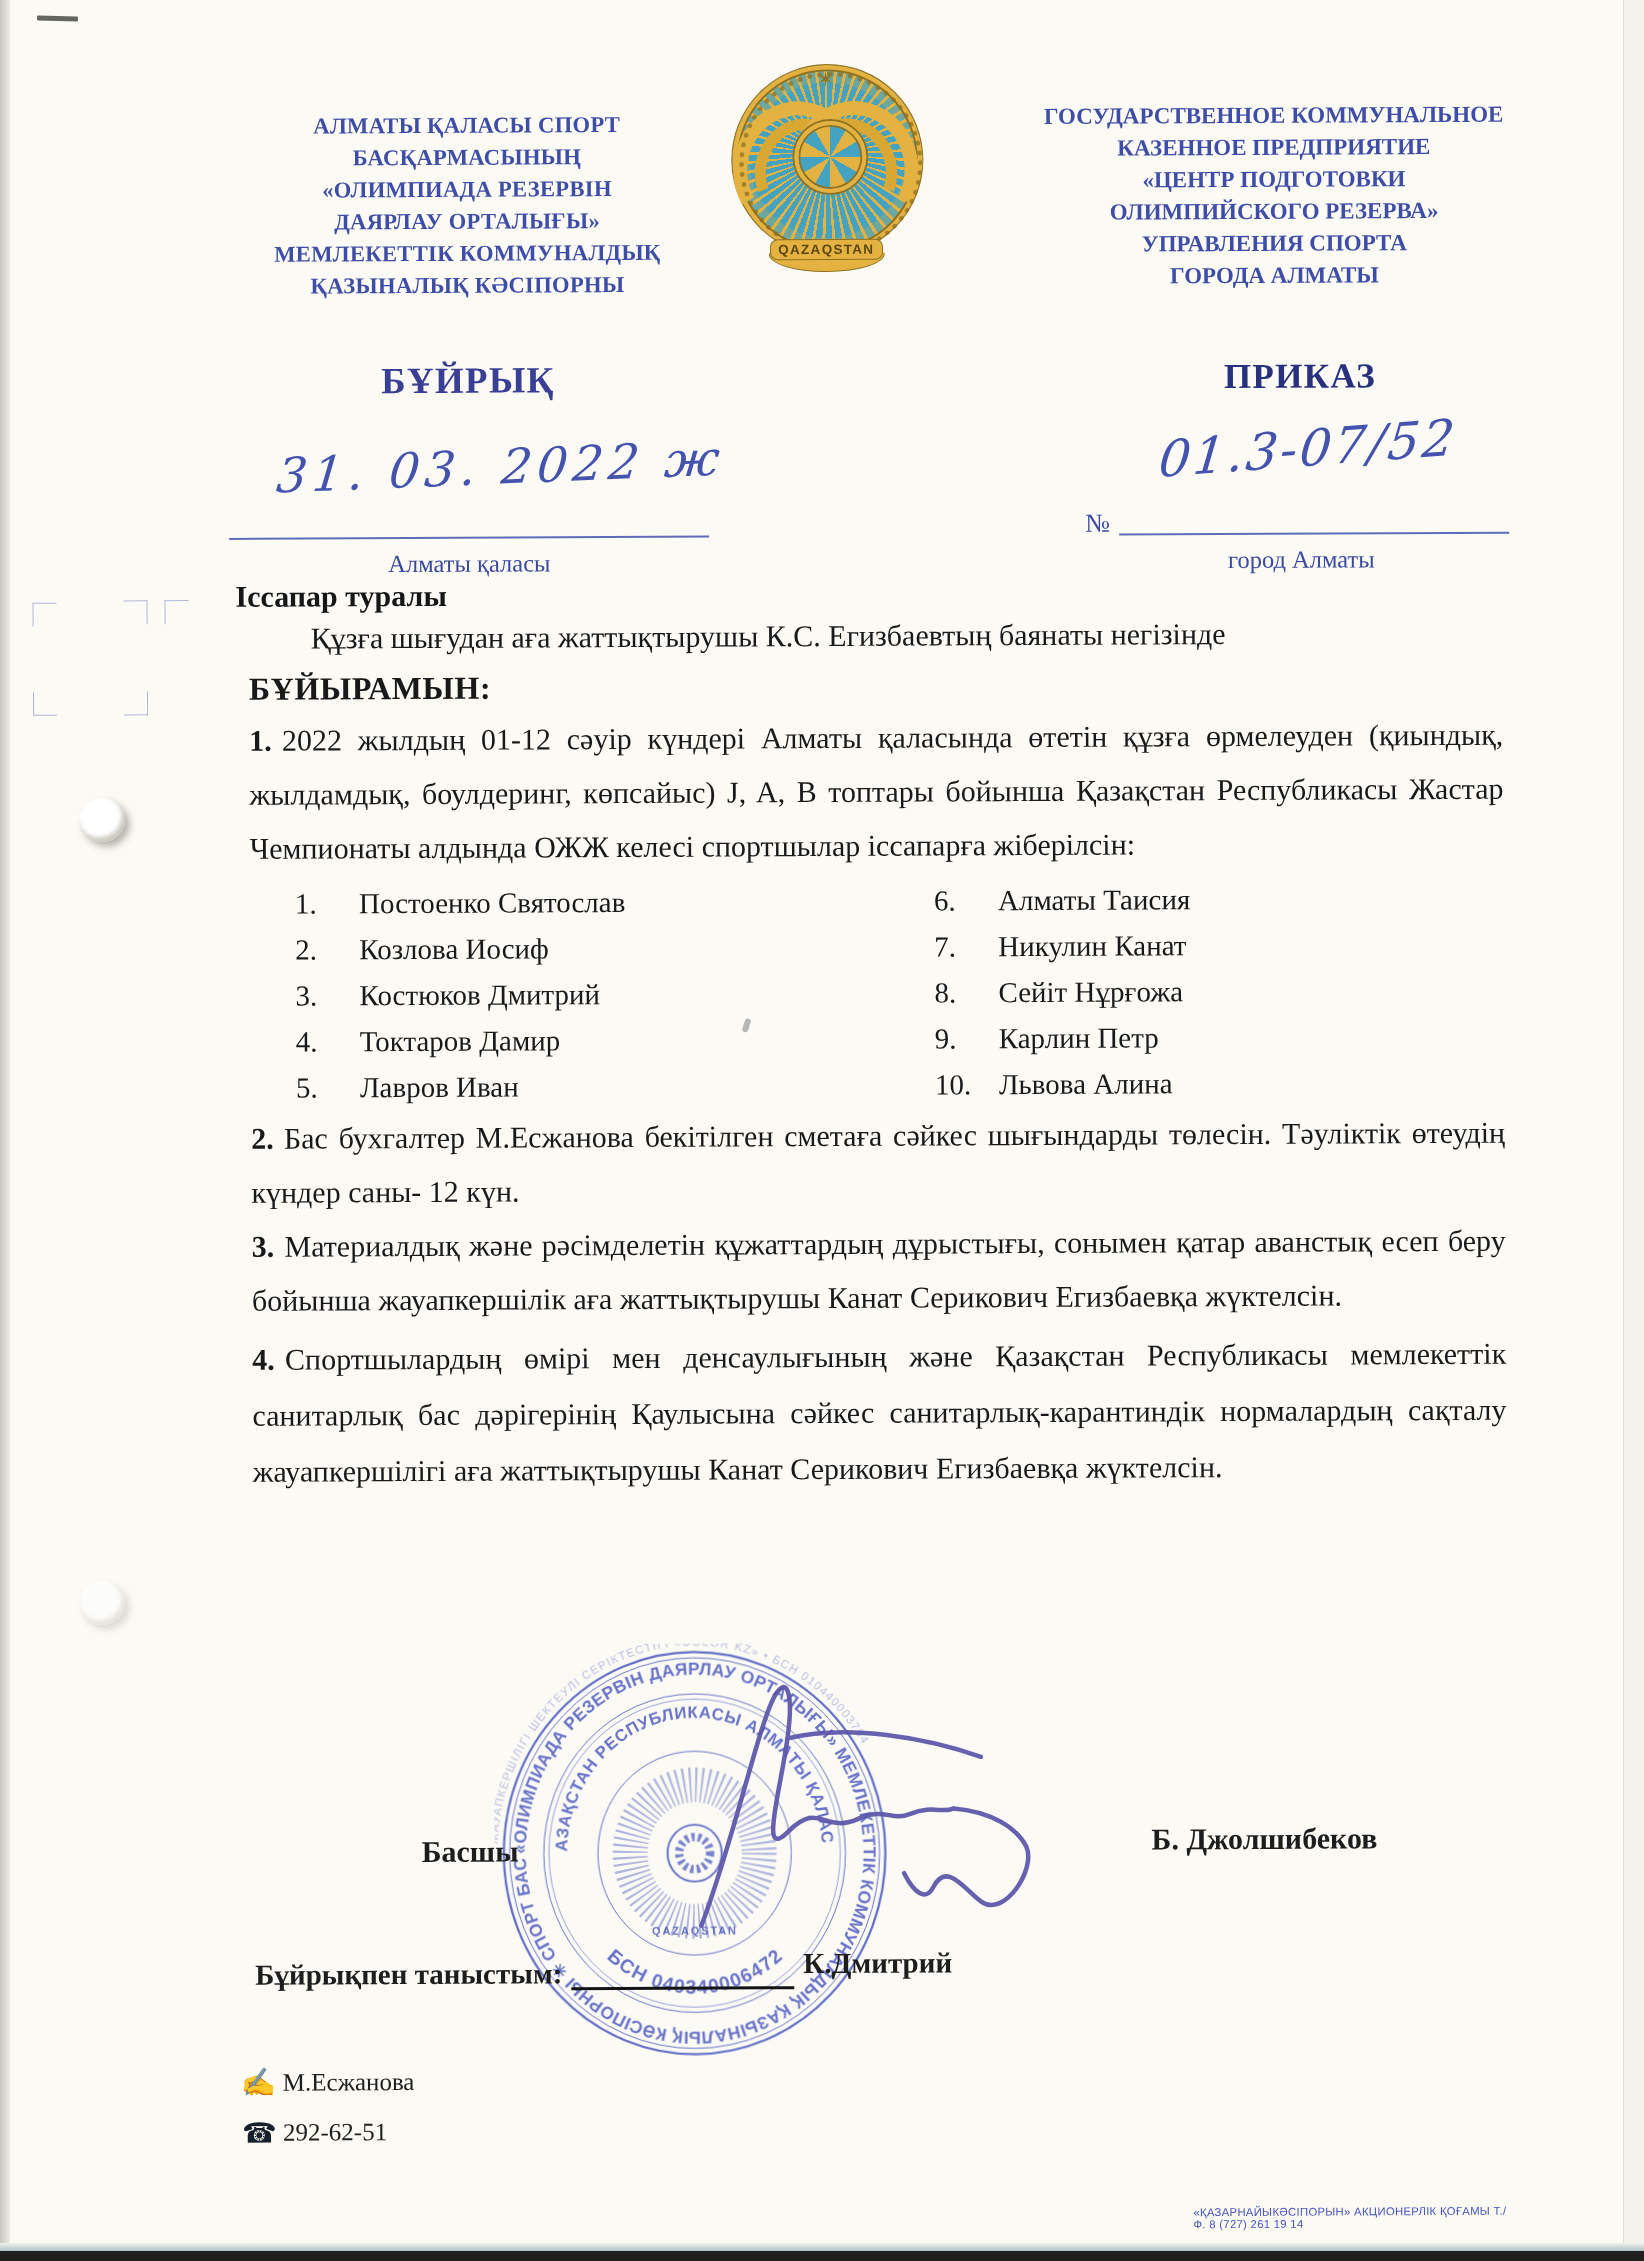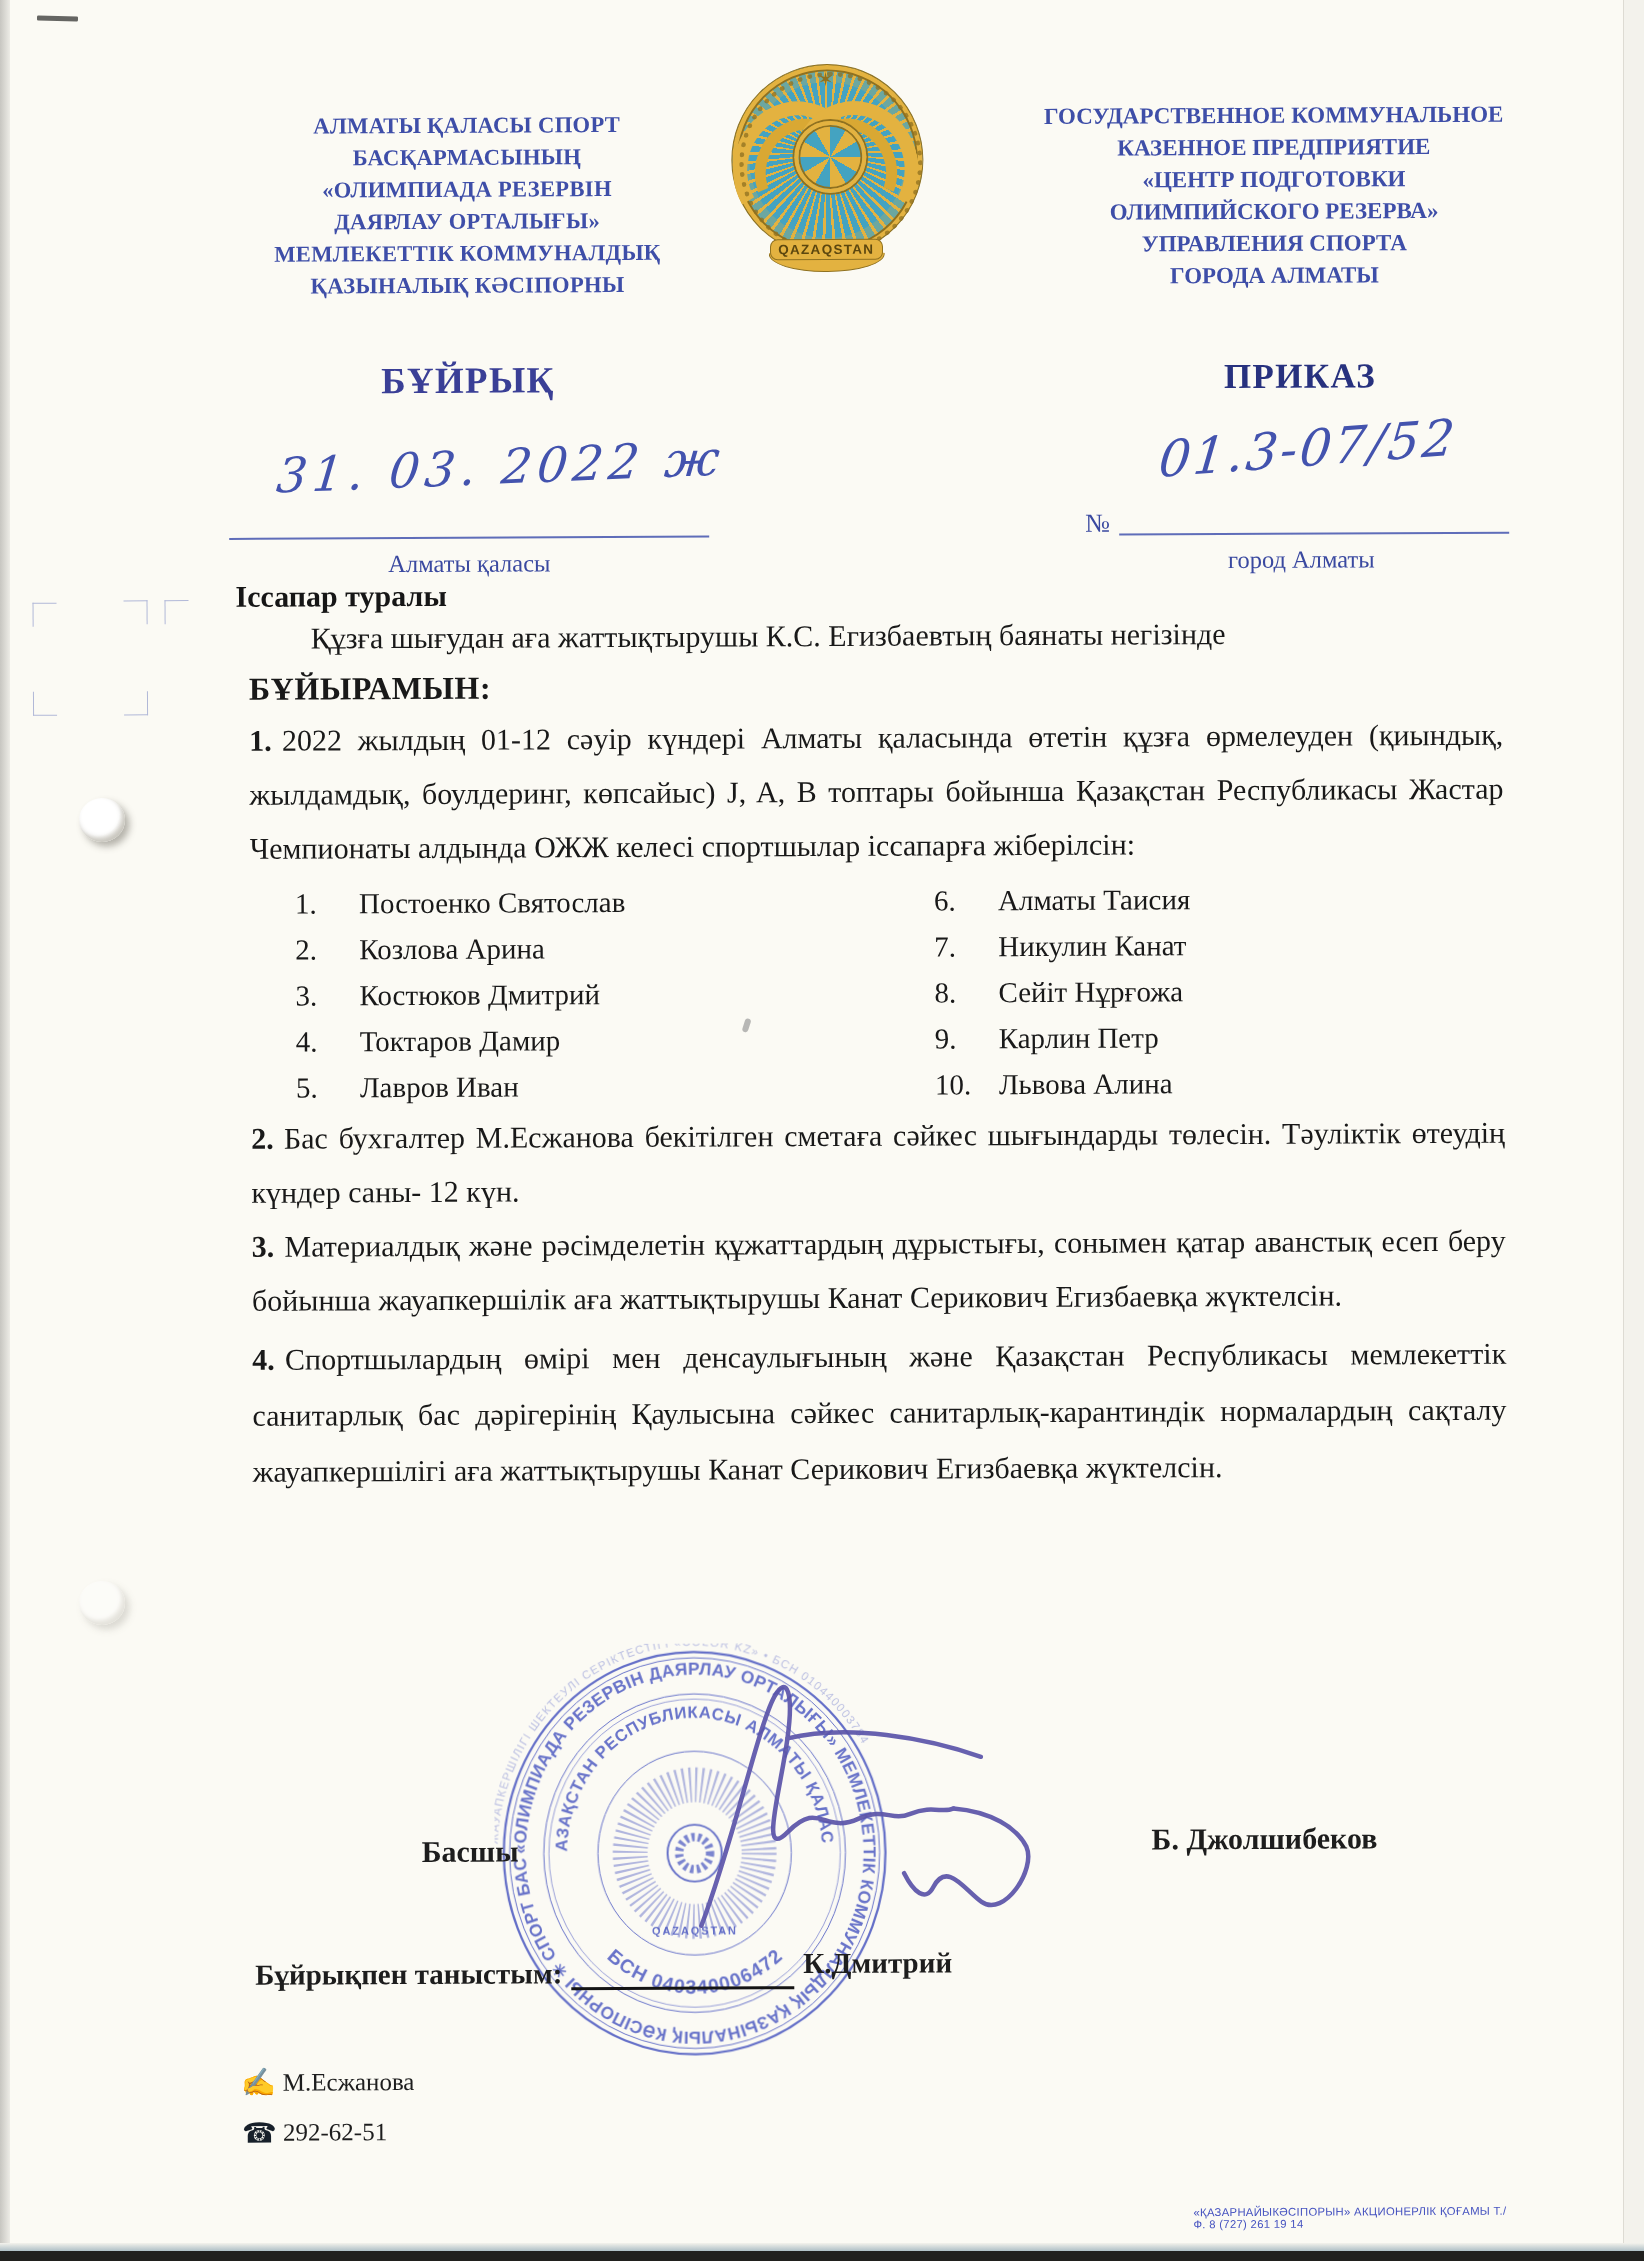--- a/index.html
+++ b/index.html
@@ -141,21 +141,21 @@
 
     <div class="abs main">
       <p class="para line1 indent">Құзға шығудан аға жаттықтырушы К.С. Егизбаевтың баянаты негізінде</p>
       <p class="resolve">БҰЙЫРАМЫН:</p>
 
       <p class="para"><b class="pnum">1.</b><span>2022 жылдың 01-12 сәуір күндері Алматы қаласында өтетін құзға өрмелеуден (қиындық, жылдамдық, боулдеринг, көпсайыс) J, A, B топтары бойынша Қазақстан Республикасы Жастар Чемпионаты алдында ОЖЖ келесі спортшылар іссапарға жіберілсін:</span></p>
 
       <div class="cols">
         <div class="col left">
           <div class="a-row"><span class="a-num">1.</span><span>Постоенко Святослав</span></div>
-          <div class="a-row"><span class="a-num">2.</span><span>Козлова Арина</span></div>
+          <div class="a-row"><span class="a-num">2.</span><span>Козлова Иосиф</span></div>
           <div class="a-row"><span class="a-num">3.</span><span>Костюков Дмитрий</span></div>
           <div class="a-row"><span class="a-num">4.</span><span>Токтаров Дамир</span></div>
           <div class="a-row"><span class="a-num">5.</span><span>Лавров Иван</span></div>
         </div>
         <div class="col right">
           <div class="a-row"><span class="a-num">6.</span><span>Алматы Таисия</span></div>
           <div class="a-row"><span class="a-num">7.</span><span>Никулин Канат</span></div>
           <div class="a-row"><span class="a-num">8.</span><span>Сейіт Нұрғожа</span></div>
           <div class="a-row"><span class="a-num">9.</span><span>Карлин Петр</span></div>
           <div class="a-row"><span class="a-num">10.</span><span>Львова Алина</span></div>

